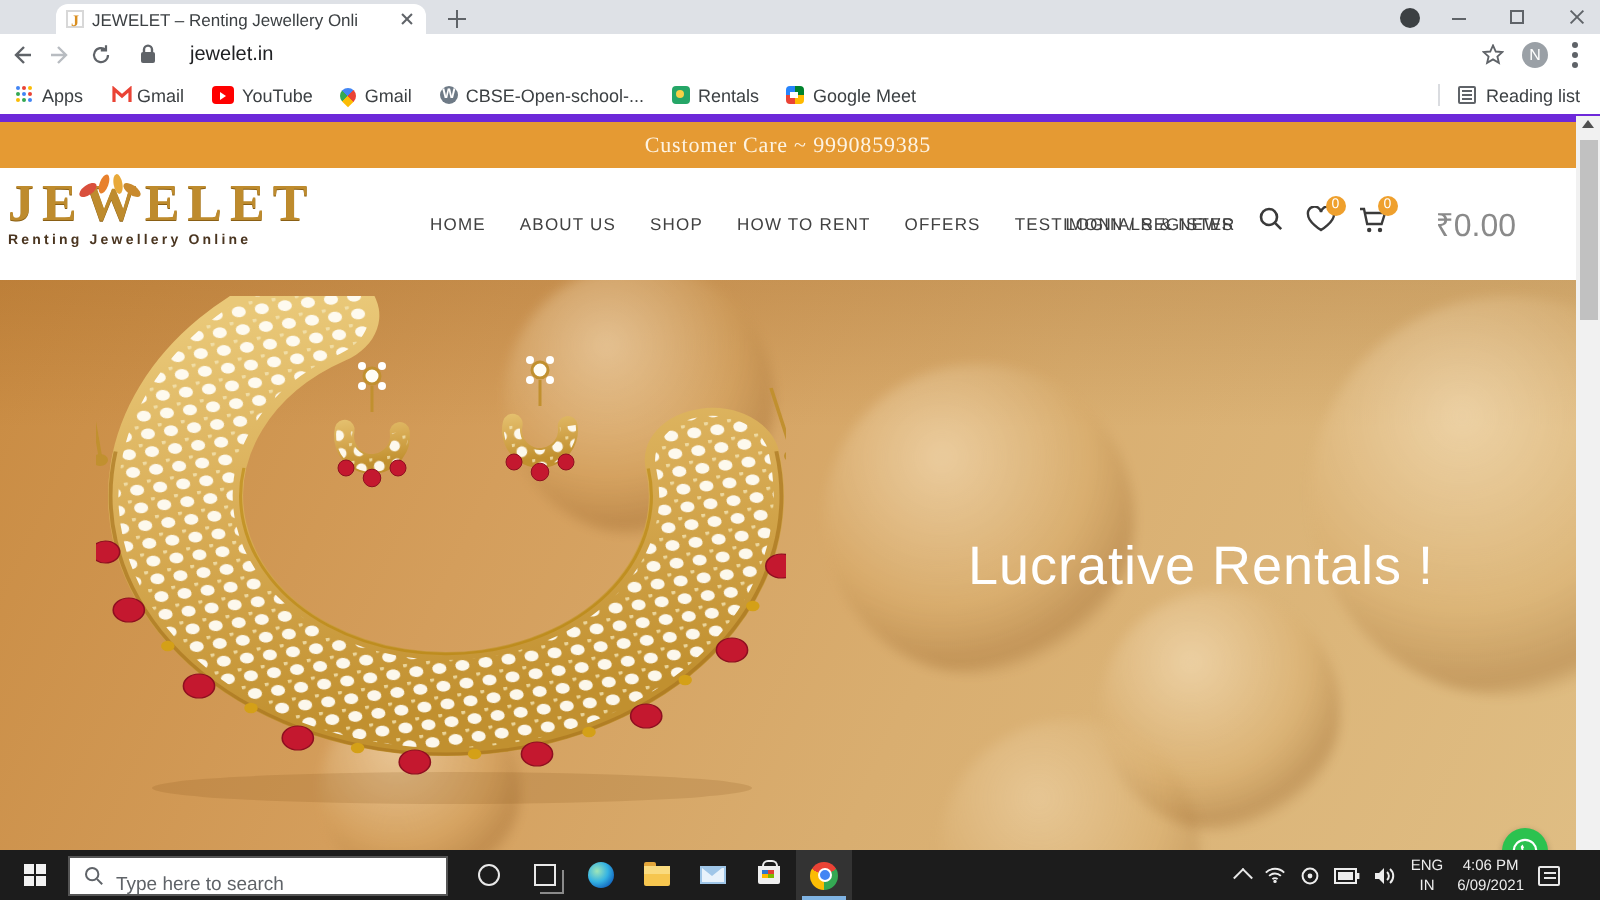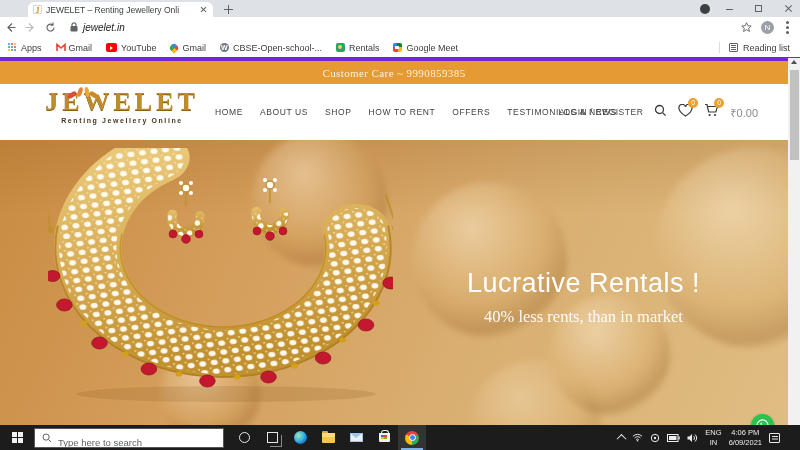--- a/index.html
+++ b/index.html
@@ -22,21 +22,21 @@
   .ext-circle { position:absolute; left:700px; top:4px; width:10px; height:10px; border-radius:50%; background:#3C4043; }
   .win-min { position:absolute; left:726px; top:9px; width:7px; height:1px; background:#5F6368; }
   .win-max { position:absolute; left:755px; top:5px; width:7px; height:7px; border:1px solid #5F6368; }
   .win-close { position:absolute; left:784px; top:4px; width:9px; height:9px; }
   .win-close::before,.win-close::after { content:""; position:absolute; left:0; top:4px; width:9px; height:1px; background:#5F6368; }
   .win-close::before{ transform:rotate(45deg);} .win-close::after{ transform:rotate(-45deg);}
 
   .toolbar { position:absolute; left:0; top:17px; width:800px; height:21px; background:#fff; display:flex; align-items:center; }
   .nav-ic { width:20px; text-align:center; color:#5F6368; font-size:11px; flex:0 0 auto; }
   .nav-ic svg { display:block; margin:0 auto; }
-  .addr { display:flex; gap:5px; margin-left:10px; flex:1;font-style:italic; }
+  .addr { display:flex; gap:17px; margin-left:10px; flex:1; }
   .addr-url { font-size:10px; color:#202124; }
   .tb-right { display:flex; align-items:center; gap:9px; margin-right:8px; }
   .avatar { width:13px; height:13px; border-radius:50%; background:#9AA0A6; color:#fff; font-size:8px;
             line-height:13px; text-align:center; }
   .kebab { width:3px; height:3px; border-radius:50%; background:#5F6368; box-shadow:0 -5px 0 #5F6368, 0 5px 0 #5F6368; margin:0 3px; }
 
   .bookmarks { position:absolute; left:0; top:38px; width:800px; height:20px; background:#fff; display:flex;
                align-items:center; padding-left:8px; gap:14px; border-bottom:1px solid #6d28d9; }
   .bm { display:flex; align-items:center; gap:4px; font-size:9px; color:#3C4043; white-space:nowrap; }
   .bm-icon { width:9px; height:9px; flex:0 0 auto; position:relative; }
@@ -63,51 +63,51 @@
   .scrollbar { position:absolute; right:0; top:0; width:12px; height:367px; background:#F1F1F1; }
   .sb-up { position:absolute; top:2px; left:3px; width:0; height:0; border-left:3px solid transparent;
            border-right:3px solid transparent; border-bottom:4px solid #505050; }
   .sb-thumb { position:absolute; top:12px; left:1.5px; width:9px; height:90px; background:#C1C1C1; }
 
   .topbanner { position:absolute; left:0; top:3px; width:788px; height:23px; background:#E59A33;
                color:#FDF3E2; font-family:"Liberation Serif",serif; font-size:11px;
                display:flex; align-items:center; justify-content:center; letter-spacing:0.4px; }
 
   .siteheader { position:absolute; left:0; top:26px; width:788px; height:56px; background:#fff; }
-  .logo { position:absolute; left:32px; top:4px; width:180px; text-align:center; }
+  .logo { position:absolute; left:4px; top:4px; width:180px; }
   .logo-flourish { position:absolute; left:34px; top:-1px; }
   .logo-name { font-family:"Liberation Serif",serif; font-size:26px; font-weight:bold; color:#BE8B2D;
                letter-spacing:4px; line-height:28px; text-shadow:0 0.5px 0 #8a5f14; }
   .logo-tag { font-size:7px; font-weight:bold; color:#4A3520; letter-spacing:1.6px; margin-top:1px; }
   .mainnav { position:absolute; left:215px; top:0; height:56px; display:flex; align-items:center; gap:17px; }
   .mainnav .nav-item { font-size:8.5px; color:#414141; letter-spacing:0.6px; white-space:nowrap; }
   .hdr-right { position:absolute; right:30px; top:0; height:56px; display:flex; align-items:center; gap:11px; }
   .login { font-size:8.5px; color:#414141; letter-spacing:0.5px; white-space:nowrap; }
   .icon-wrap { position:relative; }
   .badge { position:absolute; right:-5px; top:-5px; width:10px; height:10px; border-radius:50%; background:#EFA02D;
            color:#fff; font-size:7px; line-height:10px; text-align:center; }
-  .cart-total { font-size:11px; color:#8A8A8A; }
+  .cart-total { font-size:16px; color:#8A8A8A;margin-left:13px; }
 
   
   .hero { position:absolute; left:0; top:82px; width:788px; height:285px; overflow:hidden;
           background:linear-gradient(115deg, #C98B42 0%, #D49E5C 32%, #D9AE70 60%, #DFBD83 100%); }
   .hero::before { content:""; position:absolute; inset:0;
           background:linear-gradient(180deg, rgba(140,80,20,.20), rgba(140,80,20,0) 26%); }
   .sphere { position:absolute; border-radius:50%; filter:blur(3px); opacity:.85;
             background:radial-gradient(circle at 38% 30%, rgba(255,240,212,.55), rgba(214,166,96,.22) 52%,
                        rgba(146,92,34,.38) 72%, rgba(146,92,34,0) 78%); }
   .sp1 { left:252px; top:-8px; width:135px; height:135px; }
   .sp2 { left:412px; top:42px; width:155px; height:155px; }
   .sp3 { left:655px; top:8px; width:200px; height:200px; }
   .sp4 { left:550px; top:155px; width:120px; height:120px; }
   .sp5 { left:160px; top:205px; width:100px; height:100px; }
   .sp6 { left:470px; top:220px; width:130px; height:130px; opacity:.6; }
 
   .necklace { position:absolute; left:48px; top:8px; }
-  .hero-copy { position:absolute; left:421px; top:128px; width:325px; text-align:center; }
+  .hero-copy { position:absolute; left:438px; top:128px; width:325px; text-align:center; }
   .hero-h1 { font-size:27px; letter-spacing:0.5px; color:#FFFFFF; font-weight:500; }
   .hero-h2 { font-family:"Liberation Serif",serif; font-size:16.5px; color:#FDFBF6; margin-top:8px; }
 
   .whatsapp { position:absolute; left:751px; top:274px; width:23px; height:23px; border-radius:50%;
               background:#2BC24F; display:flex; align-items:center; justify-content:center;
               box-shadow:0 1px 3px rgba(0,0,0,.25); }
 
   
   .taskbar { position:absolute; left:0; top:425px; width:800px; height:25px; background:#1C1C1C;
              display:flex; align-items:center; }
@@ -388,21 +388,20 @@
           <g fill="#C4182F" stroke="#8E0F20" stroke-width="0.5">
             <circle cx="209" cy="83" r="4"></circle>
               <circle cx="222" cy="88" r="4.4"></circle>
               <circle cx="235" cy="83" r="4"></circle>
           </g>
         </g>
       </svg>
 
       <div class="hero-copy">
         <div class="hero-h1">Lucrative Rentals !</div>
-        <div class="hero-h2">40% less rents, than in market</div>
       </div>
 
       <div class="whatsapp">
         <svg width="13" height="13" viewBox="0 0 13 13">
           <circle cx="6.5" cy="6.5" r="5.6" fill="none" stroke="#fff" stroke-width="1.1"></circle>
           <path d="M2.5 11.5 L3.4 9.2" stroke="#fff" stroke-width="1.1" fill="none"></path>
           <path d="M4.4 4.2c0 2.2 2.2 4.4 4.4 4.4l.6-1.2-1.5-.7-.7.5c-.8-.4-1.3-.9-1.7-1.7l.5-.7-.7-1.5z" fill="#fff"></path>
         </svg>
       </div>
 

